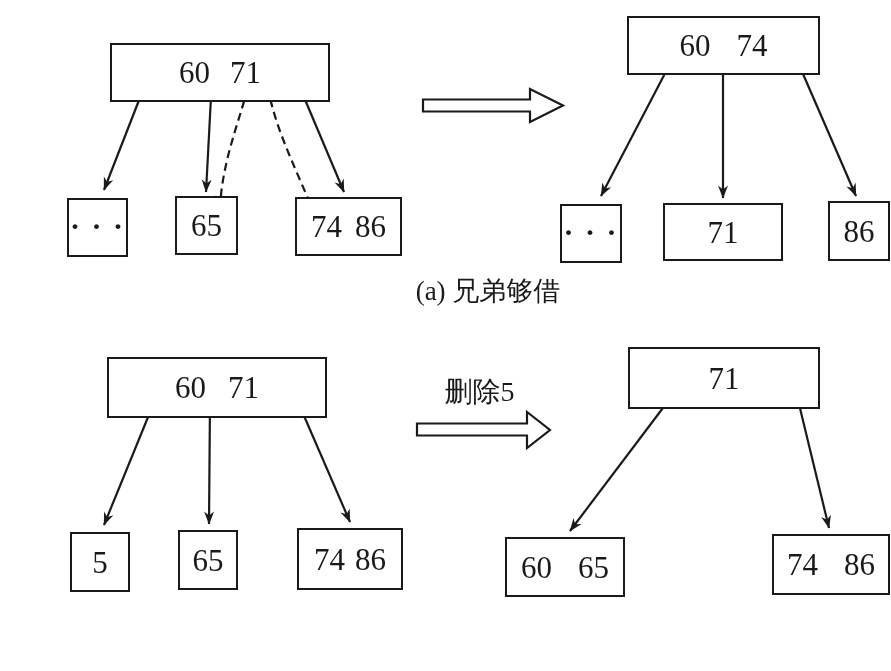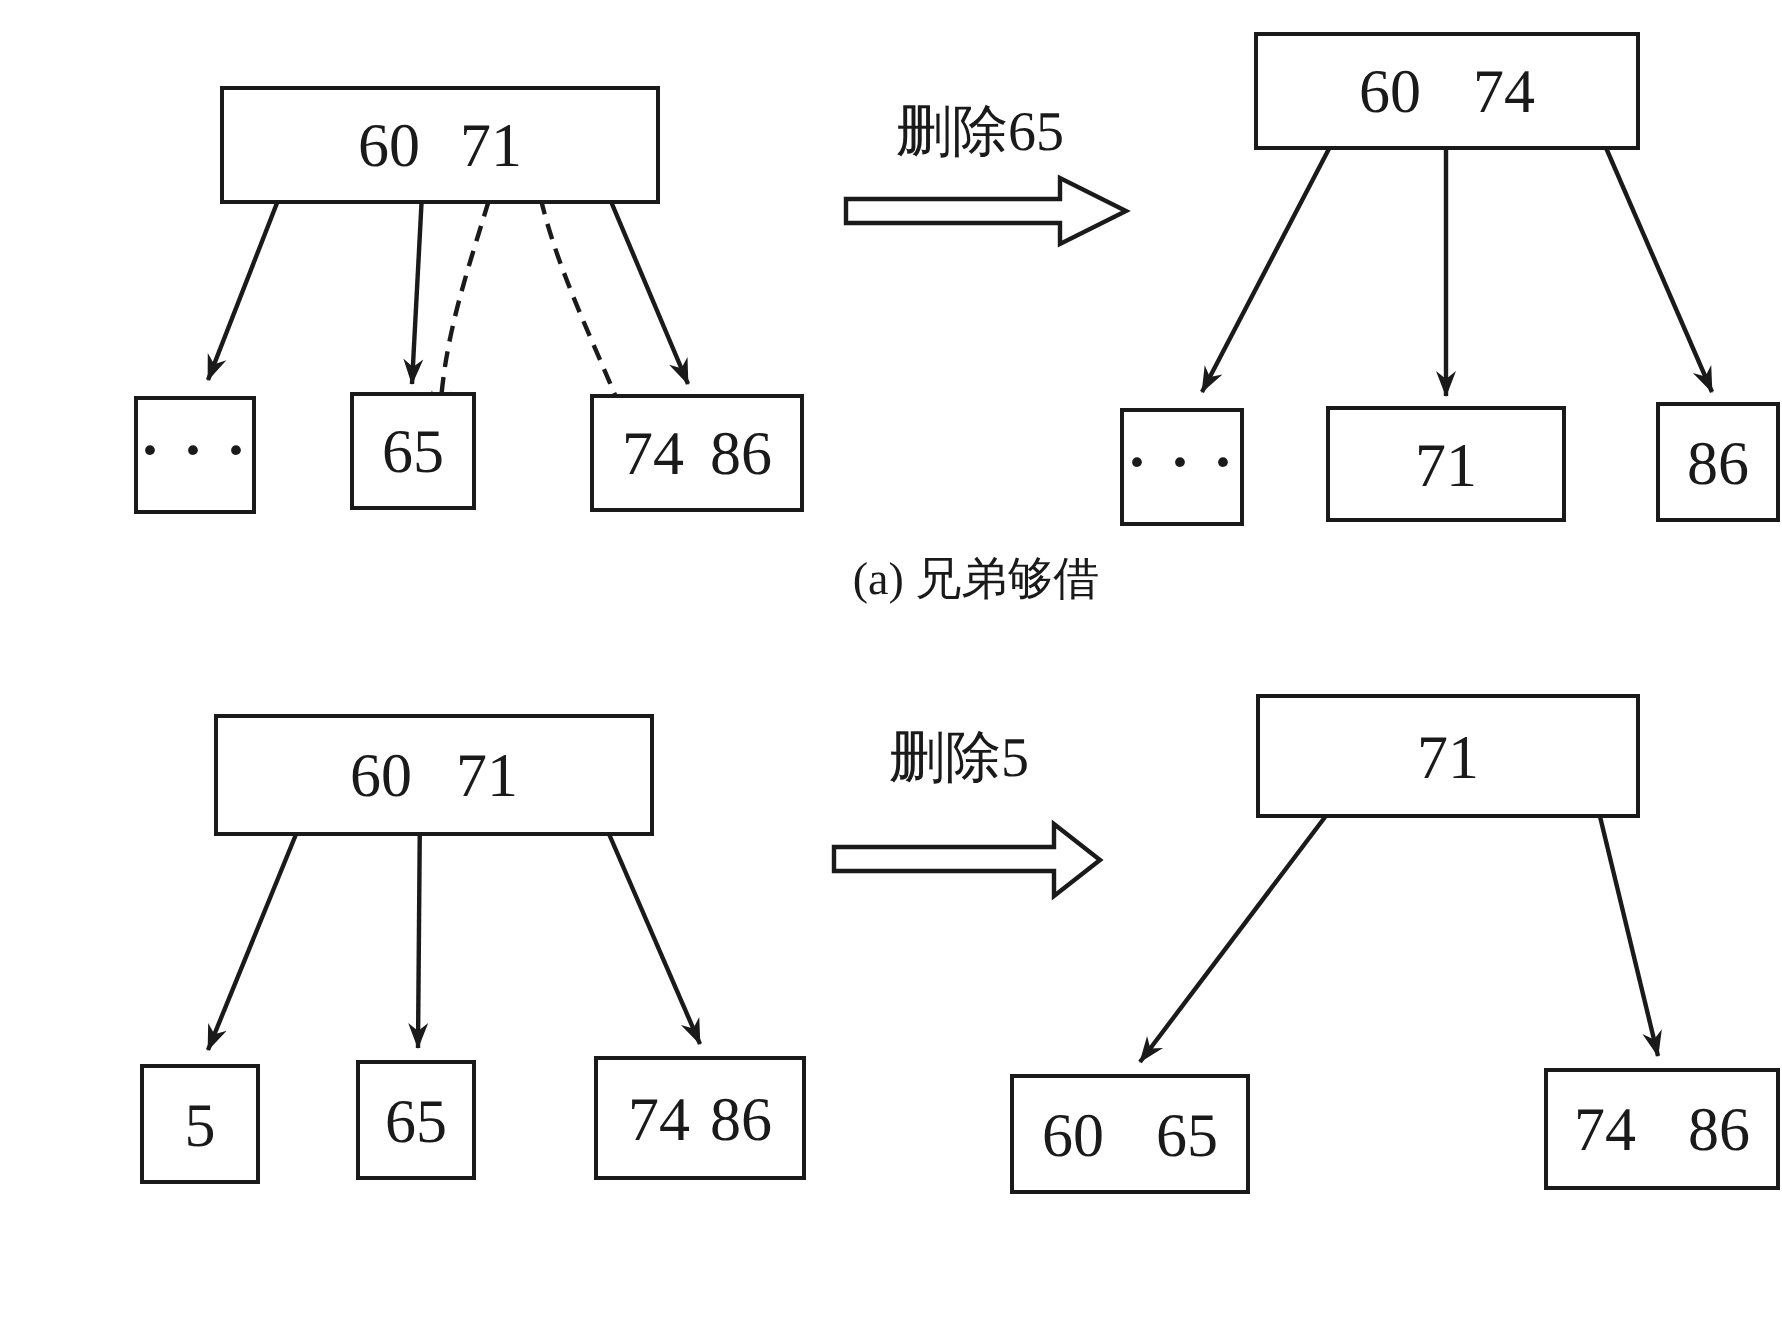--- a/index.html
+++ b/index.html
@@ -36,21 +36,21 @@
     letter-spacing: 2px;
     transform: translateY(-2px);
   }
   .txt {
     position: absolute;
     text-align: center;
     line-height: 1.1;
     white-space: nowrap;
   }
   .op-label   { font-size: 28px; }
-  .caption    { font-size: 23px; }
+  .caption    { font-size: 27px; }
 </style>
 </head>
 <body>
 
 <div class="stage">
 
   <svg class="arrow-layer" viewBox="0 0 891 671" xmlns="http://www.w3.org/2000/svg">
     <defs>
       <marker id="ah" markerUnits="userSpaceOnUse" markerWidth="16" markerHeight="12" viewBox="0 0 16 12" refX="13" refY="6" orient="auto">
         <path d="M0.5,1 L13.5,6 L0.5,11 L4.5,6 Z" fill="#1a1a1a"></path>
@@ -105,21 +105,20 @@
   <div class="node" style="left:520px; top:204px; width:62px; height:59px;">
     <span class="num dots">· · ·</span>
   </div>
   <div class="node" style="left:623px; top:203px; width:120px; height:58px;">
     <span class="num">71</span>
   </div>
   <div class="node" style="left:788px; top:201px; width:62px; height:60px;">
     <span class="num">86</span>
   </div>
 
-  <div class="txt op-label" style="left:385px; top:52px; width:130px;">删除65</div>
   <div class="txt caption" style="left:281px; top:277px; width:334px;">(a) 兄弟够借</div>
 
   <div class="node" style="left:67px; top:357px; width:220px; height:61px; gap:22px;">
     <span class="num">60</span>
     <span class="num">71</span>
   </div>
   <div class="node" style="left:30px; top:532px; width:60px; height:60px;">
     <span class="num">5</span>
   </div>
   <div class="node" style="left:138px; top:530px; width:60px; height:60px;">
@@ -135,15 +134,15 @@
   </div>
   <div class="node" style="left:465px; top:537px; width:120px; height:60px; gap:26px;">
     <span class="num">60</span>
     <span class="num">65</span>
   </div>
   <div class="node" style="left:732px; top:534px; width:118px; height:61px; gap:26px;">
     <span class="num">74</span>
     <span class="num">86</span>
   </div>
 
-  <div class="txt op-label" style="left:377px; top:365px; width:125px;">删除5</div>
+  <div class="txt op-label" style="left:377px; top:377px; width:125px;">删除5</div>
 
 </div>
 
 </body></html>

